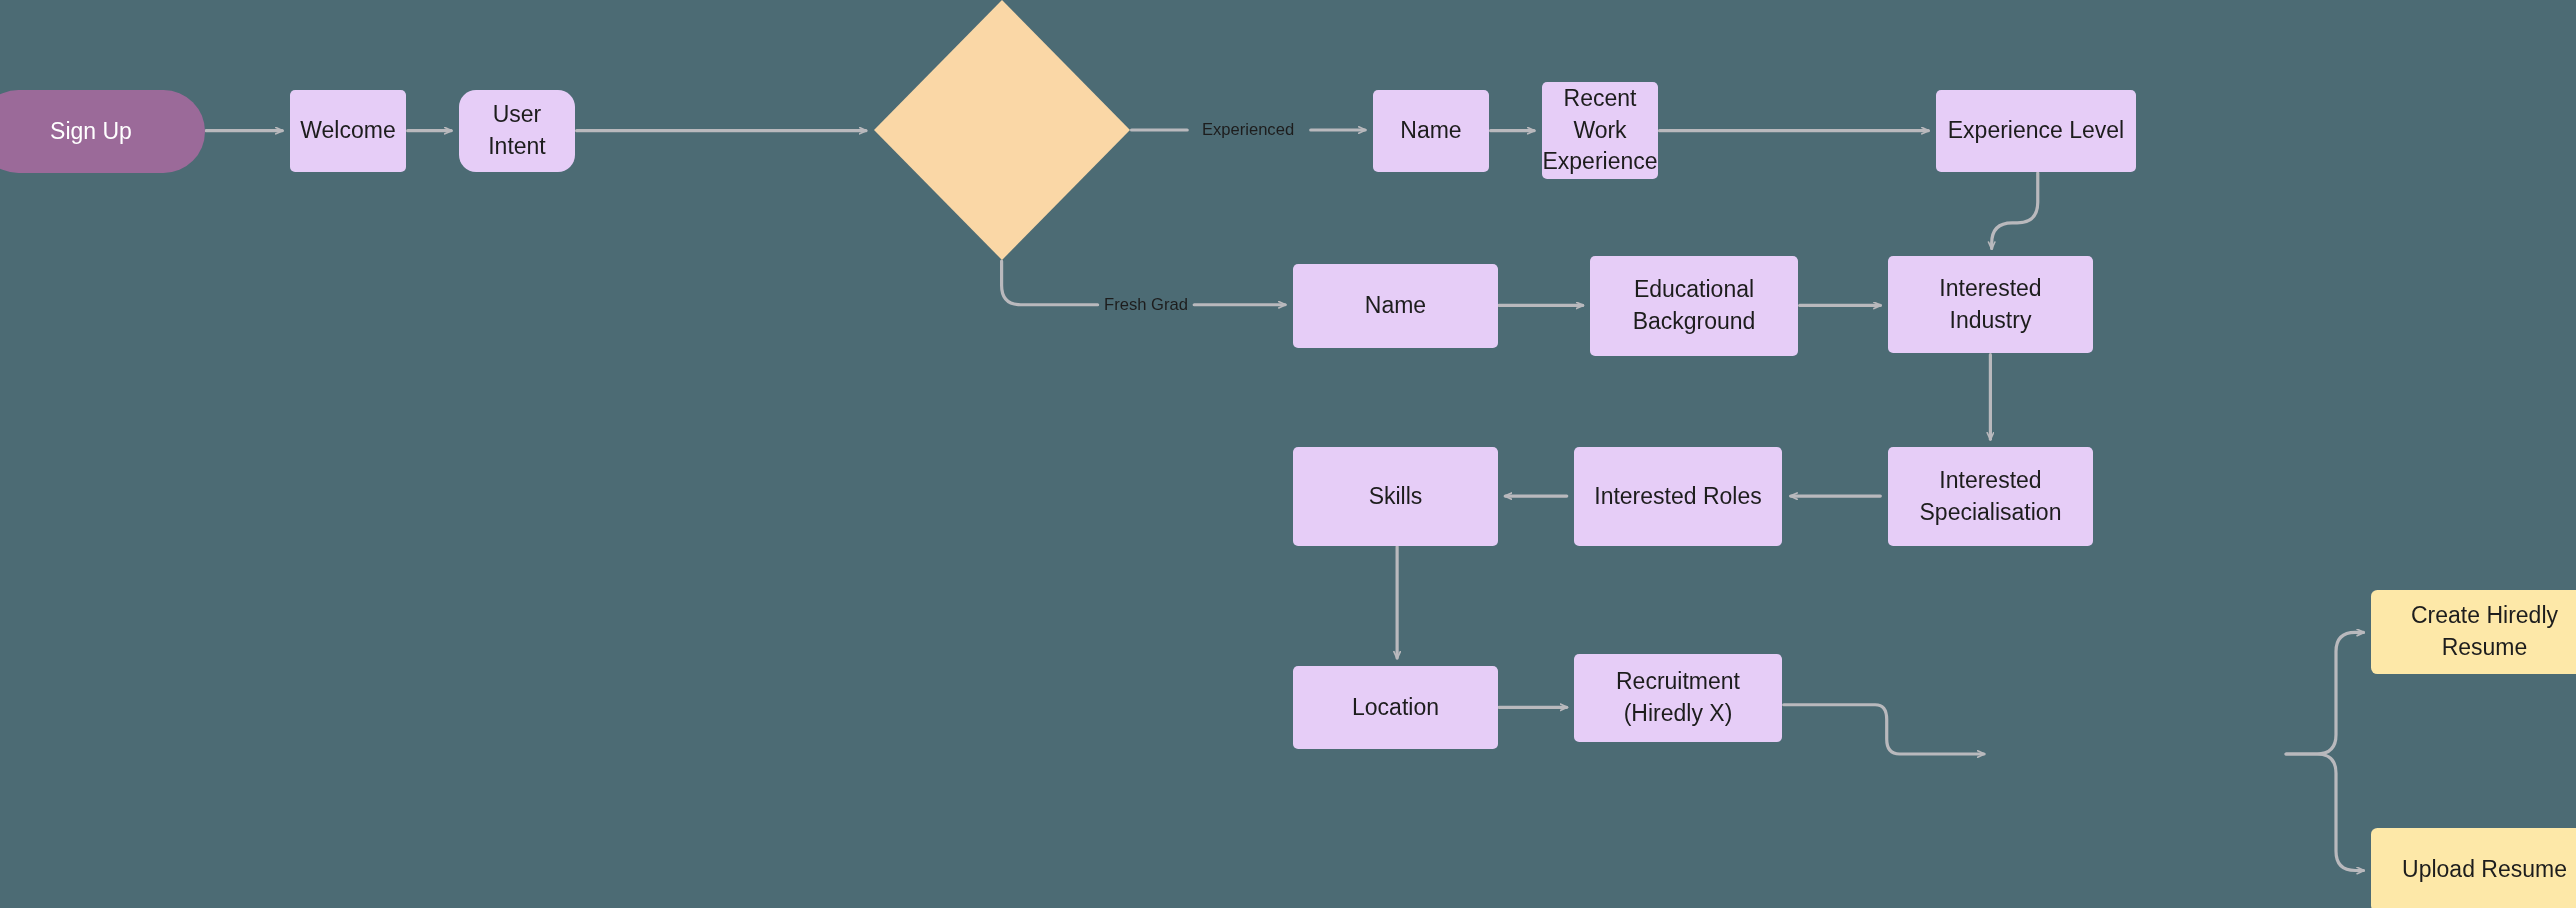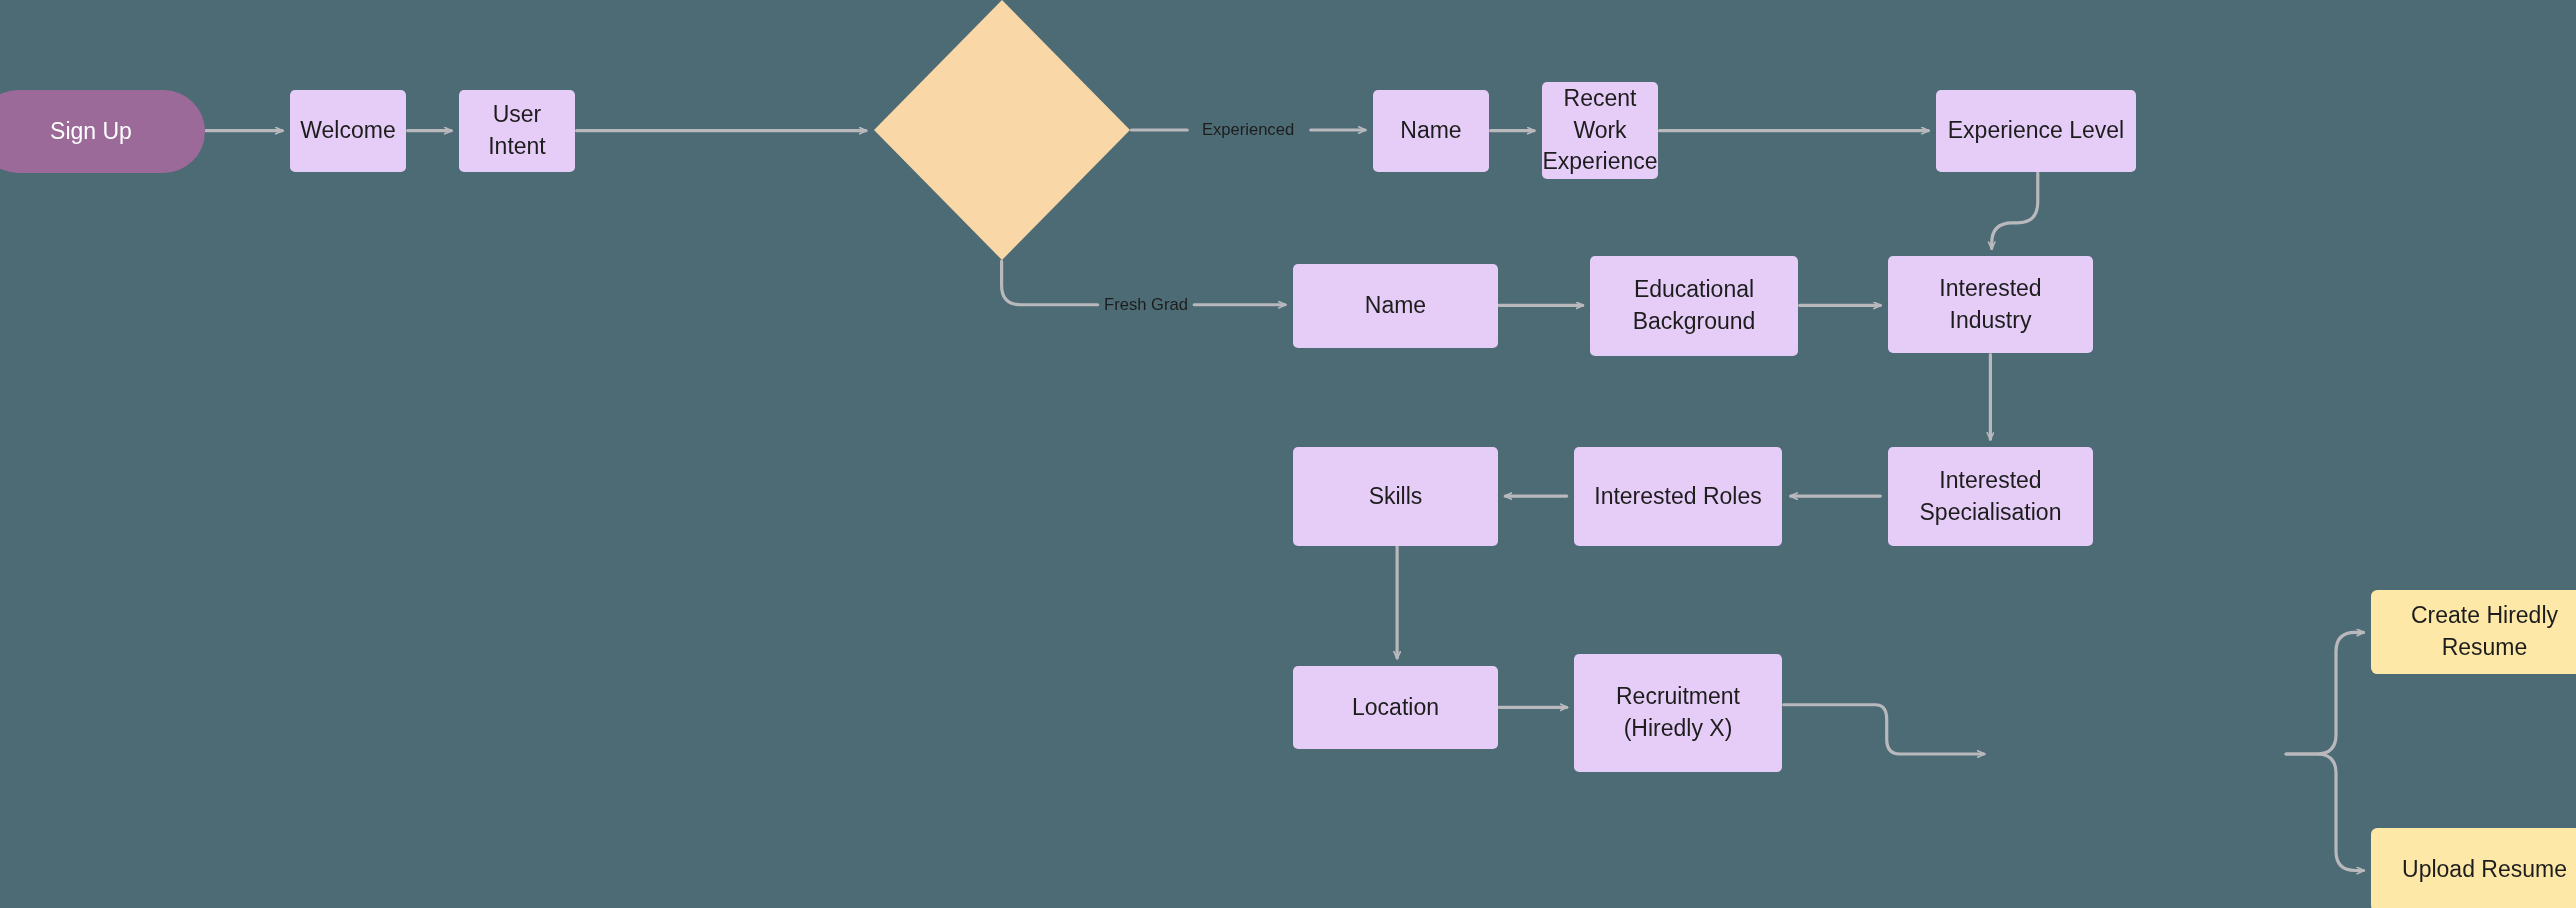--- a/index.html
+++ b/index.html
@@ -83,21 +83,21 @@
   </svg>
 
   <div class="node pill" style="left:-23px;top:90px;width:228px;height:83px;">
     <span class="lbl">Sign Up</span>
   </div>
 
   <div class="node proc" style="left:290px;top:90px;width:116px;height:82px;">
     <span class="lbl">Welcome</span>
   </div>
 
-  <div class="node proc" style="left:459px;top:90px;width:116px;height:82px;">
+  <div class="node proc" style="left:459px;top:90px;width:116px;height:82px;border-radius:17px;">
     <span class="lbl">User Intent</span>
   </div>
 
   <div class="diamond" style="left:874px;top:0px;width:256px;height:260px;">
     <span class="shape"></span>
   </div>
 
   <div class="node proc" style="left:1373px;top:90px;width:116px;height:82px;">
     <span class="lbl">Name</span>
   </div>
@@ -135,21 +135,21 @@
   </div>
 
   <div class="node proc" style="left:1293px;top:447px;width:205px;height:99px;">
     <span class="lbl">Skills</span>
   </div>
 
   <div class="node proc" style="left:1293px;top:666px;width:205px;height:83px;">
     <span class="lbl">Location</span>
   </div>
 
-  <div class="node proc" style="left:1574px;top:654px;width:208px;height:118px;">
+  <div class="node proc" style="left:1574px;top:654px;width:208px;height:88px;">
     <span class="lbl">Recruitment
 (Hiredly X)</span>
   </div>
 
 
   <div class="node term" style="left:2371px;top:590px;width:227px;height:84px;">
     <span class="lbl">Create Hiredly
 Resume</span>
   </div>
 

